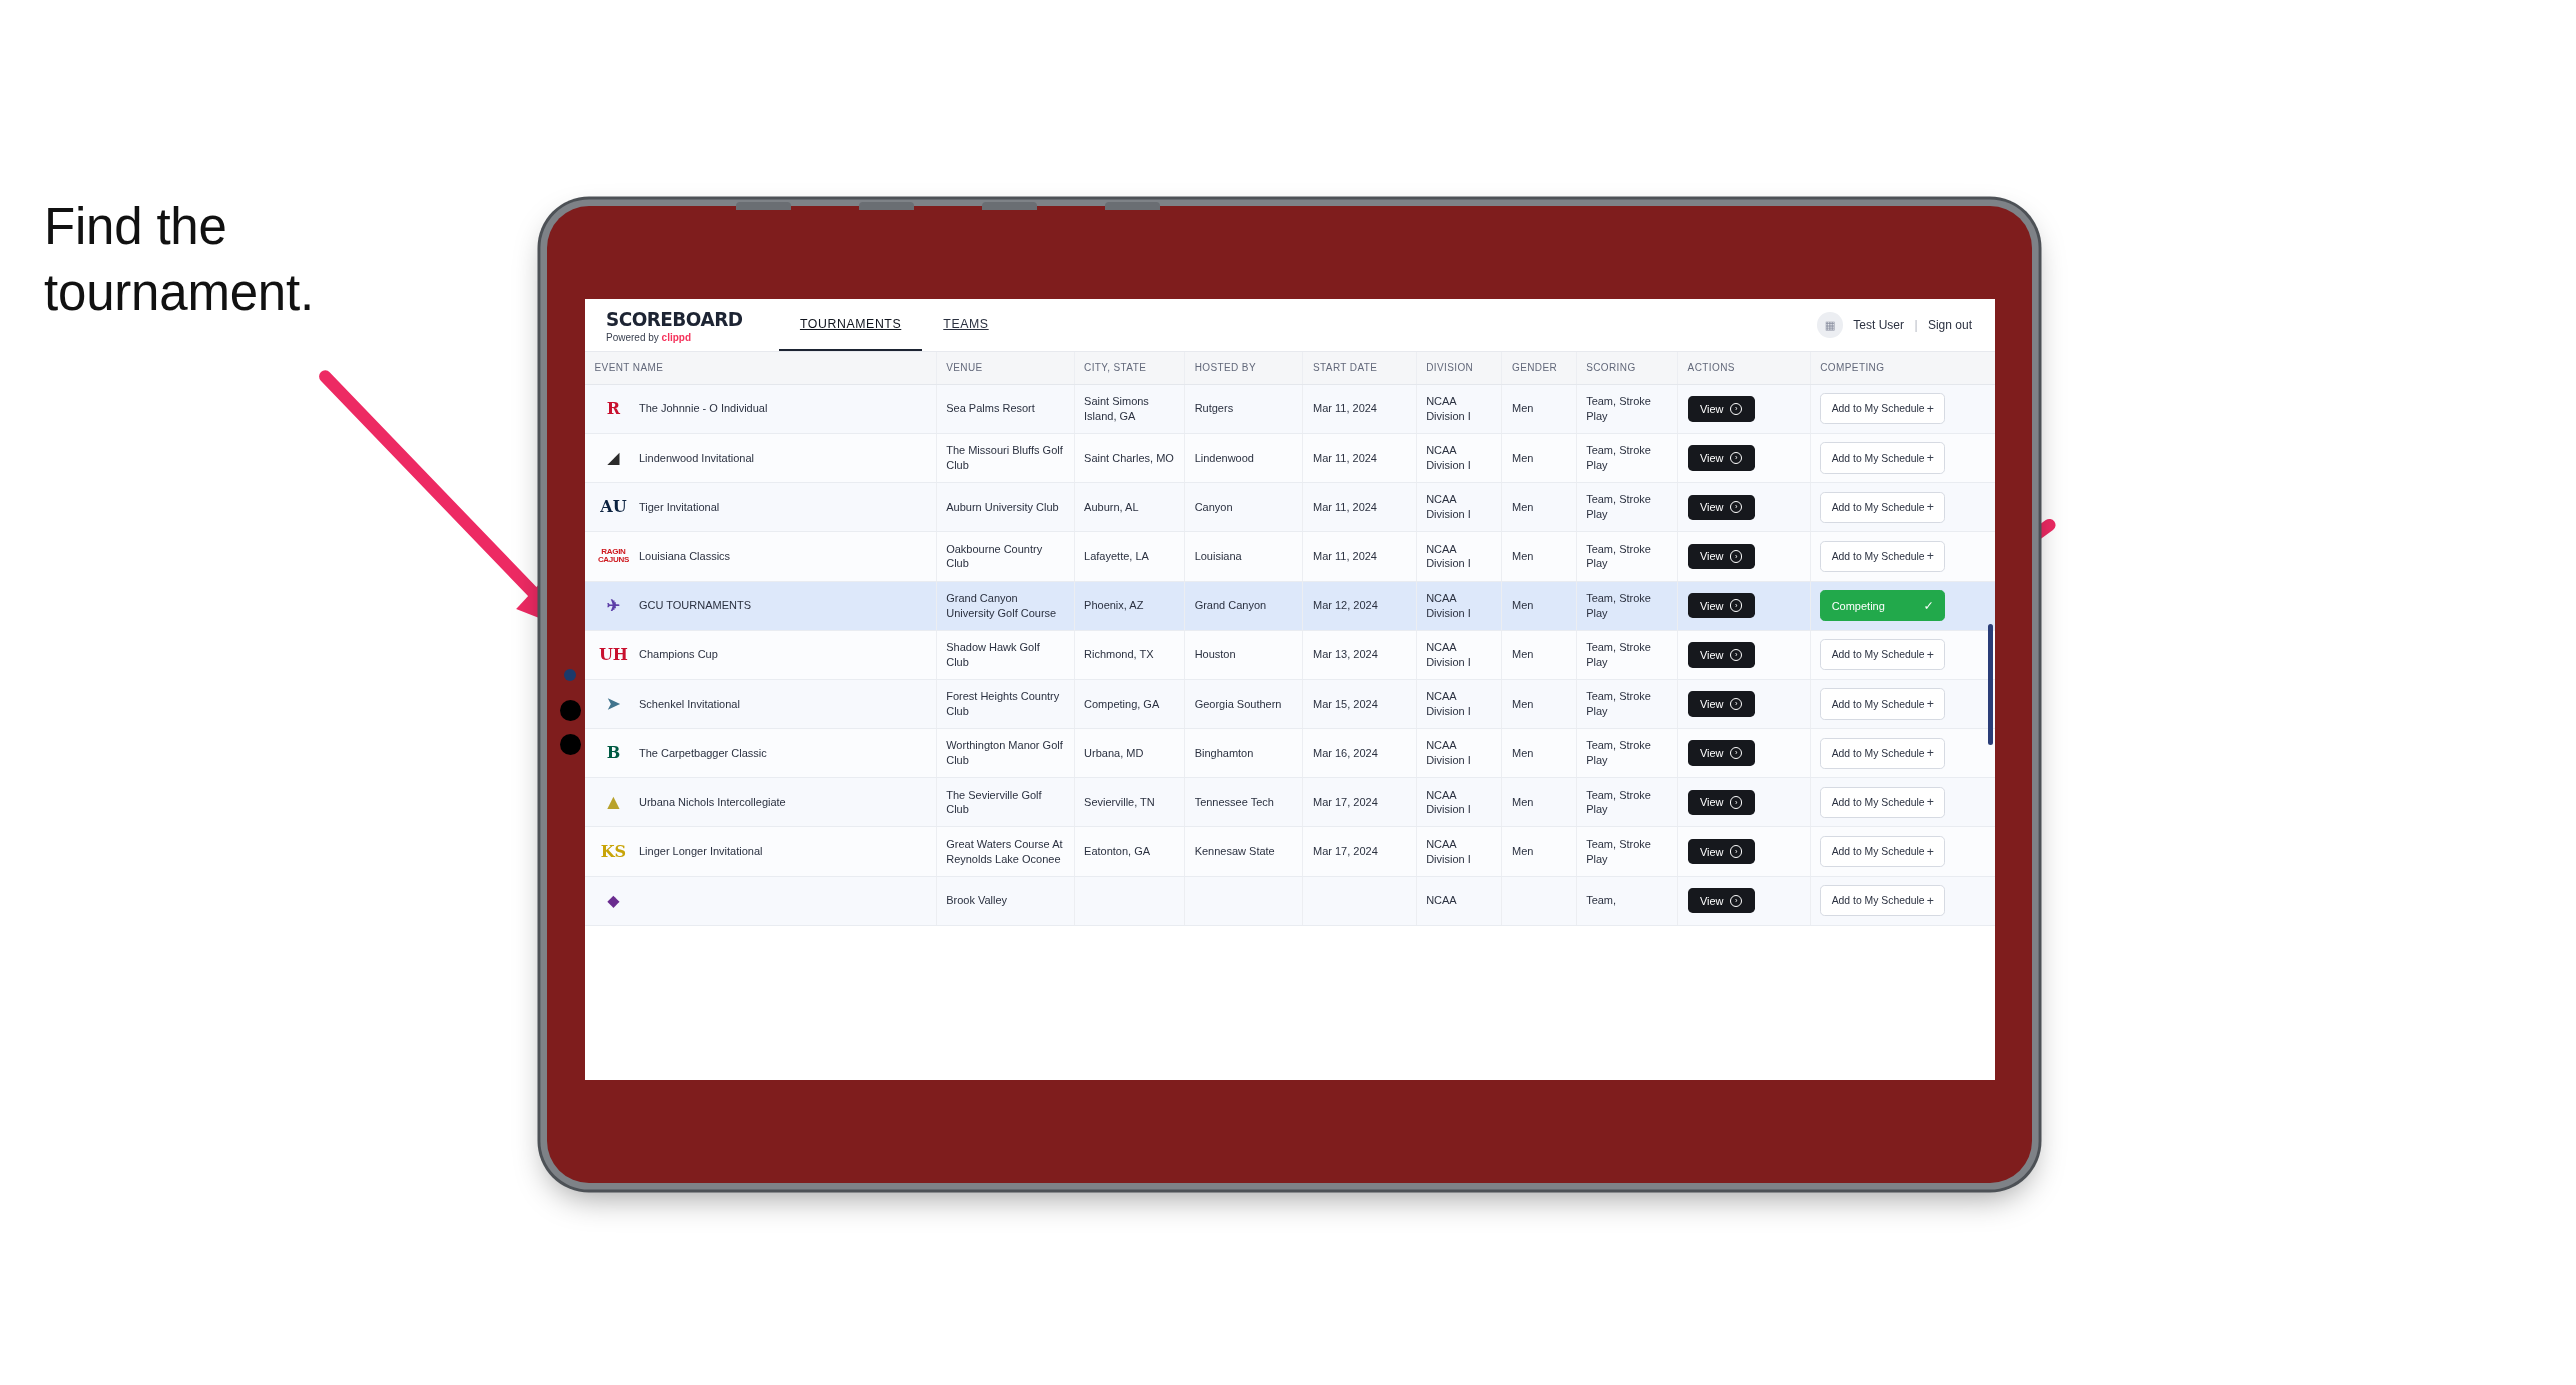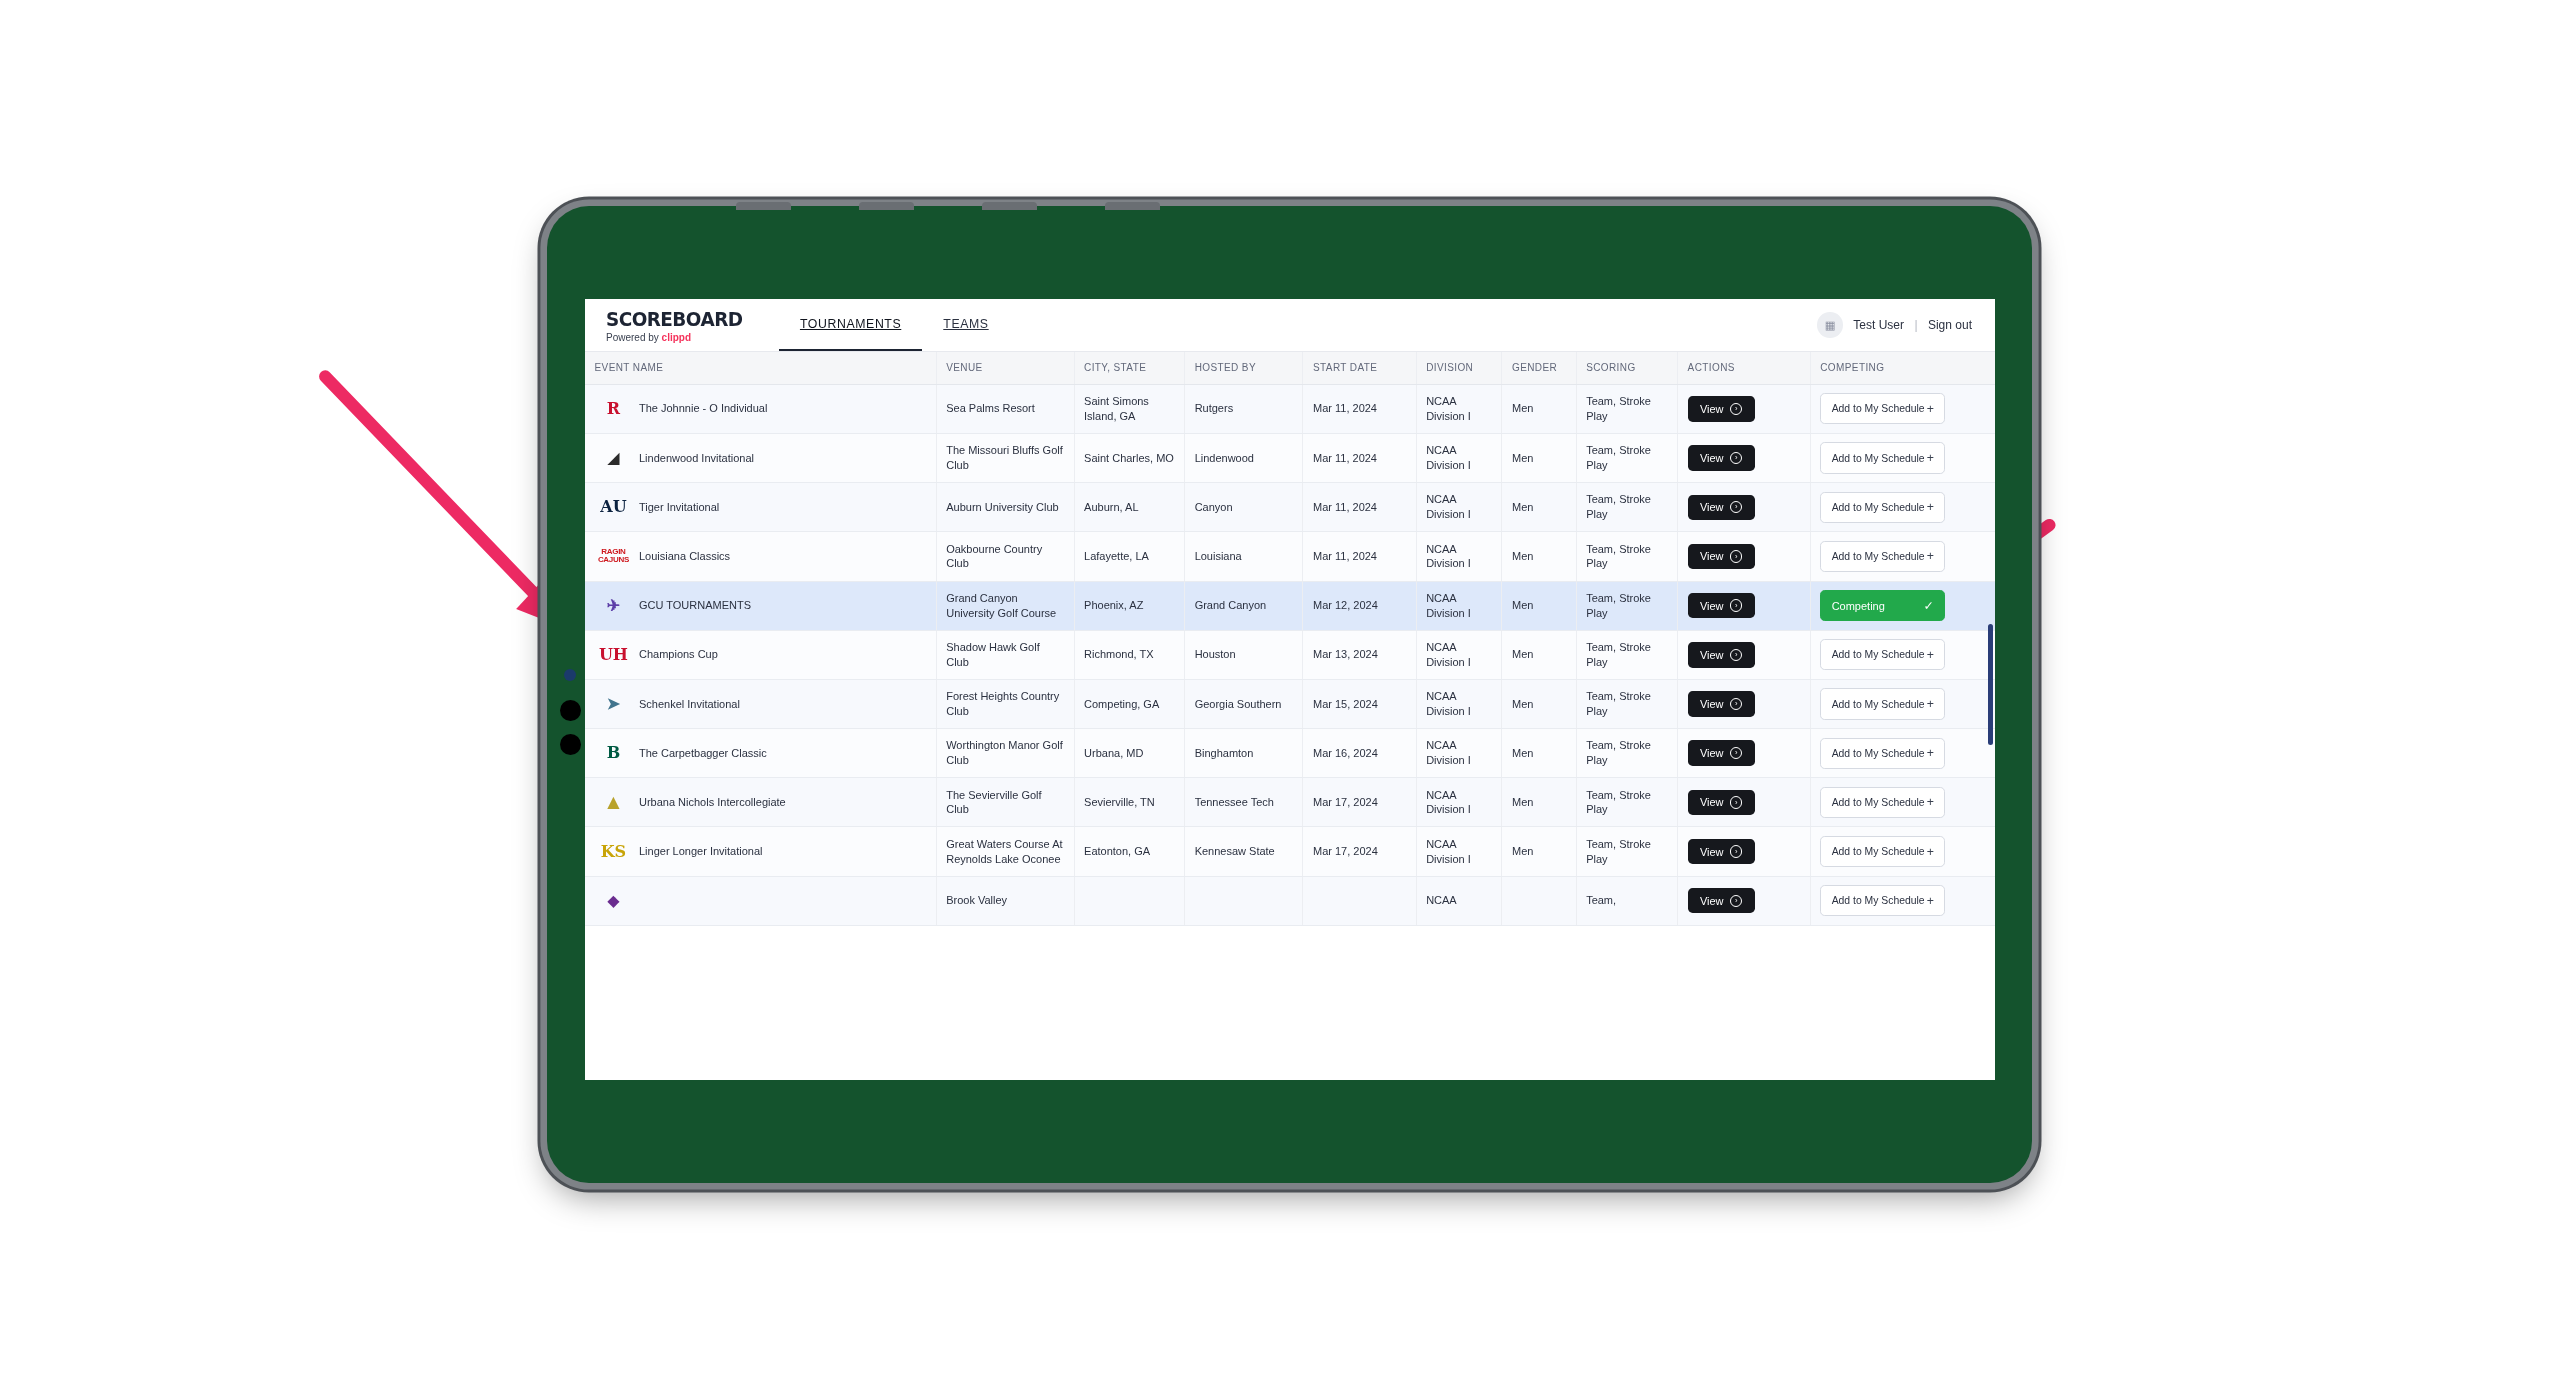--- a/index.html
+++ b/index.html
@@ -26,21 +26,21 @@
   
   .arrow-svg { position: absolute; overflow: visible; pointer-events: none; }
   #arrow-left-svg  { left: 312px;  top: 350px; }
   #arrow-right-svg { left: 1826px; top: 492px; }
 
   
   #tablet {
     position: absolute;
     left: 547px; top: 206px;
     width: 1485px; height: 977px;
-    background: #14532d;
+    background: #7f1d1d;
     border-radius: 42px;
     box-shadow: 0 0 0 6.6px #7e8287, 0 0 0 9.5px #4d5156, 0 13.2px 32px rgba(0,0,0,.38);
     padding-left: 28px;
   }
   
   .bezel-dot {
     position: absolute; background: #3a3d42; border-radius: 50%;
   }
   #bezel-btn-row { position:absolute; top:-3.8px; left: 189px; width: 445px; height: 8.5px; }
   #bezel-btn-row span {
@@ -189,20 +189,21 @@
     position: absolute; right: 1.9px; top: 272px;
     width: 4.7px; height: 121px; border-radius: 2.8px;
     background: #2a3d78;
   }
 </style>
 </head>
 <body>
 
 <div id="page">
 
+  <div id="callout-left" class="callout">Find the tournament.</div>
 
 
   <svg id="arrow-left-svg" class="arrow-svg" width="293" height="293" viewBox="0 0 310 310">
     <line x1="14" y1="28" x2="245" y2="268" stroke="#ED2A63" stroke-width="13" stroke-linecap="round"></line>
     <polygon points="272,296 216,274 240,248" fill="#ED2A63"></polygon>
   </svg>
 
   <svg id="arrow-right-svg" class="arrow-svg" width="237" height="189" viewBox="0 0 250 200">
     <line x1="236" y1="35" x2="80" y2="148" stroke="#ED2A63" stroke-width="13" stroke-linecap="round"></line>
     <polygon points="41,157 97,108 93,140" fill="#ED2A63"></polygon>

